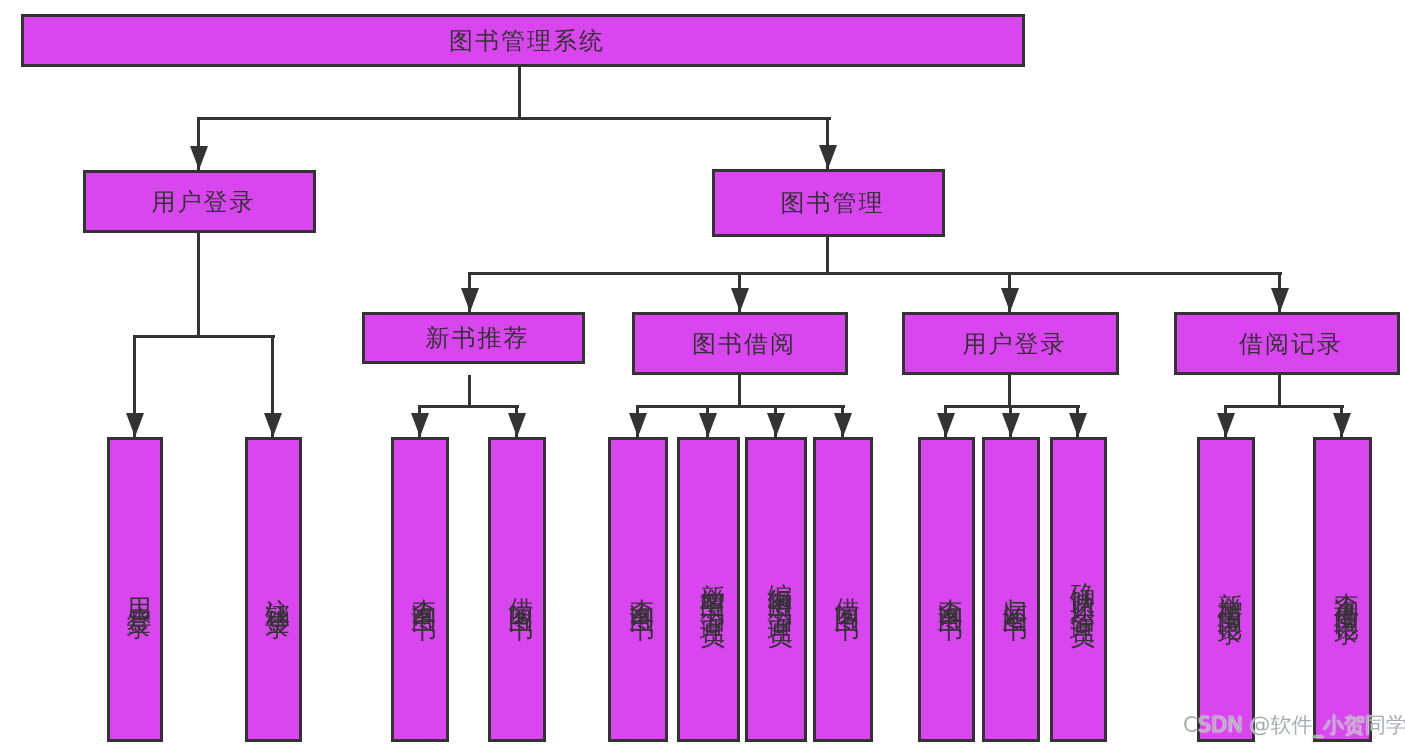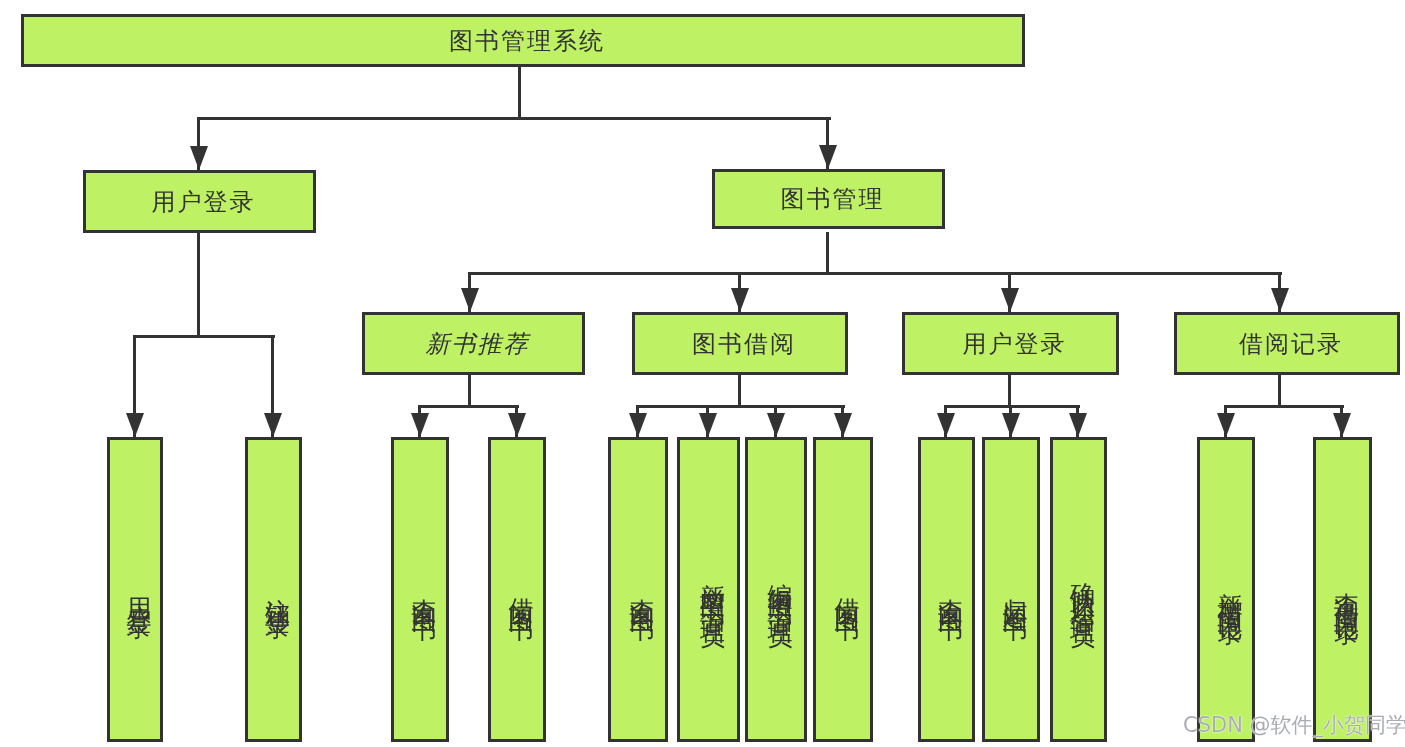--- a/index.html
+++ b/index.html
@@ -1,21 +1,21 @@
 <!DOCTYPE html>
 <html><head>
 <meta charset="utf-8">
 <style>
   html,body{margin:0;padding:0;background:#ffffff;}
   .canvas{
     position:relative;width:1405px;height:747px;background:#ffffff;
     font-family:"DejaVu Sans","Liberation Sans",sans-serif;color:#333333;overflow:hidden;
   }
   .box{
-    position:absolute;box-sizing:border-box;border:3px solid #333333;background:#bef264;
+    position:absolute;box-sizing:border-box;border:3px solid #333333;background:#d946ef;
     display:flex;align-items:center;justify-content:center;z-index:2;padding-left:8px;
   }
   .box.h span{font-size:24px;letter-spacing:2px;white-space:nowrap;}
   .box.v span{
     writing-mode:vertical-rl;font-size:25px;letter-spacing:6px;line-height:1;
   }
   .vline{position:absolute;width:3px;background:#333333;z-index:1;}
   .hline{position:absolute;height:3px;background:#333333;z-index:1;}
   .arrow{
     position:absolute;width:0;height:0;z-index:3;
@@ -94,25 +94,25 @@
   <div class="arrow" style="left:1217px;top:413px;"></div>
   <div class="arrow" style="left:1333px;top:413px;"></div>
 
   <div class="box h" style="left:21px;top:14px;width:1004px;height:53px;">
     <span>图书管理系统</span>
   </div>
 
   <div class="box h" style="left:83px;top:170px;width:233px;height:63px;">
     <span>用户登录</span>
   </div>
-  <div class="box h" style="left:712px;top:169px;width:233px;height:60px;">
+  <div class="box h" style="left:712px;top:169px;width:233px;height:68px;">
     <span>图书管理</span>
   </div>
 
-  <div class="box h" style="left:362px;top:312px;width:223px;height:63px;font-style:italic;">
+  <div class="box h" style="left:362px;top:312px;width:223px;height:52px;">
     <span>新书推荐</span>
   </div>
   <div class="box h" style="left:632px;top:312px;width:216px;height:63px;">
     <span>图书借阅</span>
   </div>
   <div class="box h" style="left:902px;top:312px;width:217px;height:63px;">
     <span>用户登录</span>
   </div>
   <div class="box h" style="left:1174px;top:312px;width:226px;height:63px;">
     <span>借阅记录</span>

